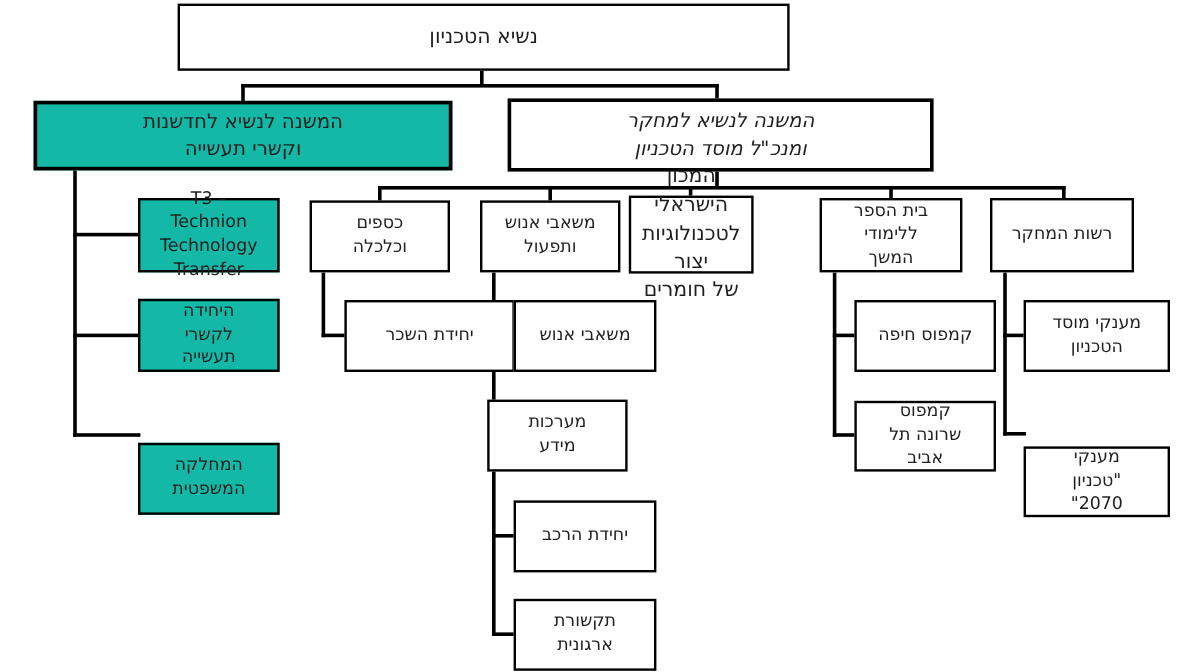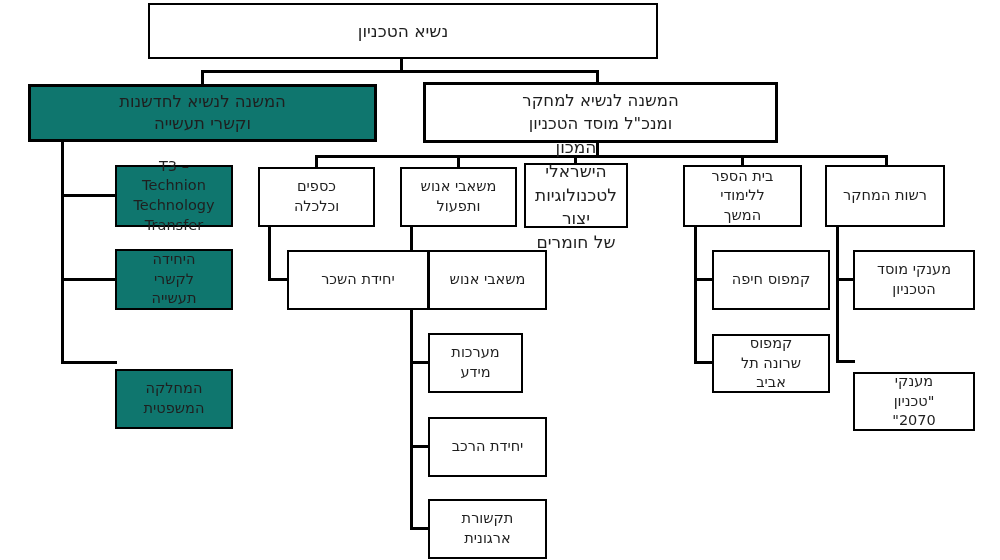--- a/index.html
+++ b/index.html
@@ -33,21 +33,21 @@
   }
   .node.lvl1 {
     font-size: 17px;
     border-width: 2px;
   }
   .node.lvl2 {
     font-size: 16.5px;
     border-width: 3px;
   }
   .node.blue {
-    background: #0f766e;
+    background: #14b8a6;
   }
   .node.ltr {
     direction: ltr;
   }
   .node.small {
     font-size: 17px;
     line-height: 1.4;
   }
   .line {
     position: absolute;
@@ -92,21 +92,21 @@
 
   <div class="line" style="left:836px; top:227px; width:3px;   height:136px;"></div>
   <div class="line" style="left:836px; top:278px; width:19px;  height:3px;"></div>
   <div class="line" style="left:836px; top:360px; width:19px;  height:3px;"></div>
 
   <div class="node lvl1" style="left:148px; top:3px;   width:510px; height:56px;">נשיא הטכניון</div>
 
   <div class="node lvl2 blue" style="left:28px;  top:84px;  width:349px; height:58px;">המשנה לנשיא לחדשנות
 וקשרי תעשייה</div>
 
-  <div class="node lvl2" style="left:423px; top:82px;  width:355px; height:61px;">המשנה לנשיא למחקר
+  <div class="node lvl2" style="left:423px; top:82px;  width:355px; height:61px;font-style:italic;">המשנה לנשיא למחקר
 ומנכ"ל מוסד הטכניון</div>
 
   <div class="node blue ltr" style="left:115px; top:165px; width:118px; height:62px;">T3 – Technion
 Technology
 Transfer</div>
 
   <div class="node blue" style="left:115px; top:249px; width:118px; height:61px;">היחידה לקשרי
 תעשייה</div>
 
   <div class="node blue" style="left:115px; top:333px; width:118px; height:60px;margin-top:36px;">המחלקה
@@ -114,21 +114,21 @@
 
   <div class="node" style="left:258px; top:167px; width:117px; height:60px;">כספים וכלכלה</div>
 
   <div class="node" style="left:287px; top:250px; width:142px; height:60px;">יחידת השכר</div>
 
   <div class="node" style="left:400px; top:167px; width:117px; height:60px;">משאבי אנוש
 ותפעול</div>
 
   <div class="node" style="left:428px; top:250px; width:119px; height:60px;">משאבי אנוש</div>
 
-  <div class="node" style="left:428px; top:333px; width:95px; height:60px;">מערכות מידע</div>
+  <div class="node" style="left:406px; top:333px; width:117px; height:60px;">מערכות מידע</div>
 
   <div class="node" style="left:428px; top:499px; width:119px; height:60px;">תקשורת ארגונית</div>
 
   <div class="node" style="left:428px; top:417px; width:119px; height:60px;">יחידת הרכב</div>
 
   <div class="node small" style="left:524px; top:163px; width:104px; height:65px;">המכון הישראלי
 לטכנולוגיות יצור
 של חומרים</div>
 
   <div class="node" style="left:683px; top:165px; width:119px; height:62px;">בית הספר ללימודי

